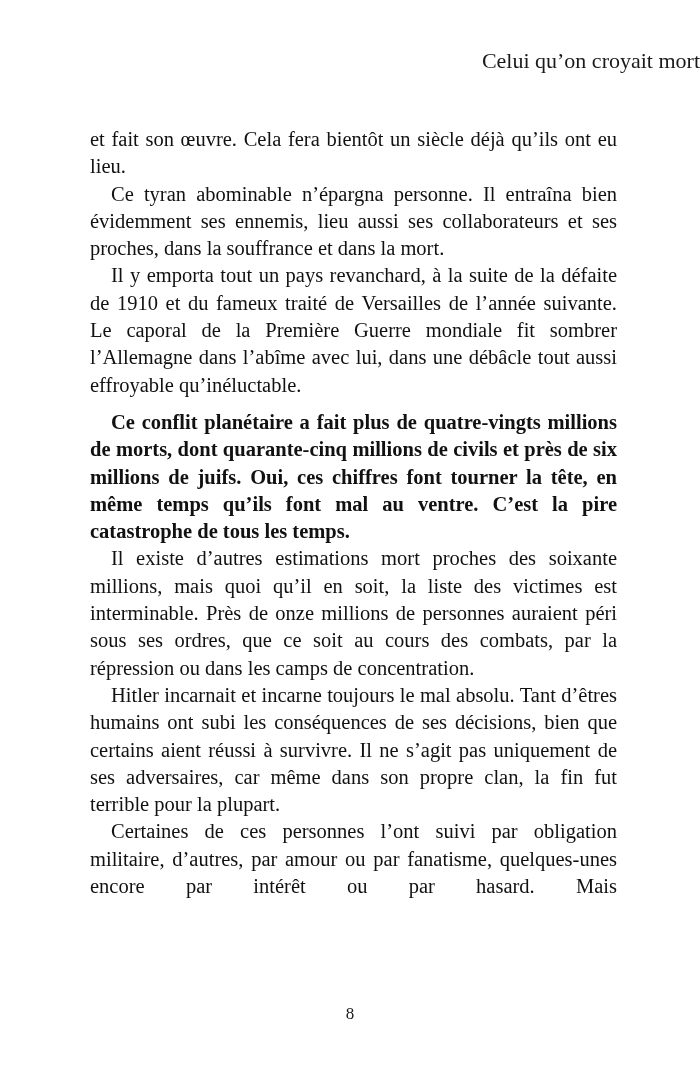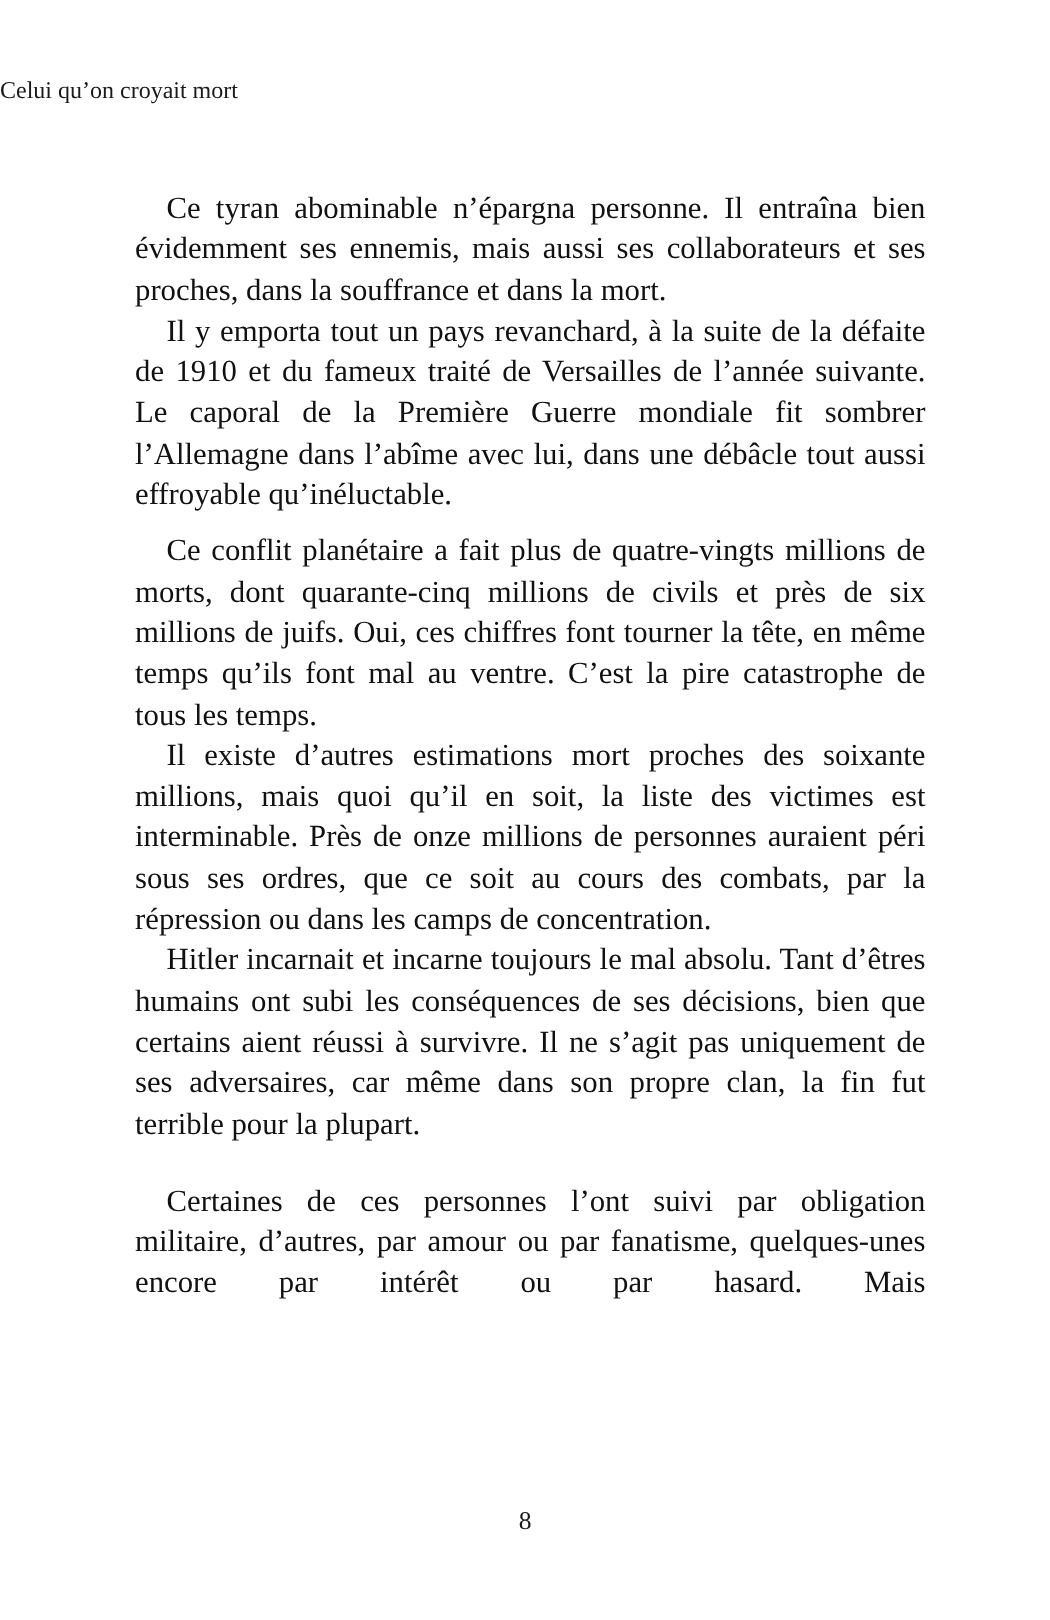--- a/index.html
+++ b/index.html
@@ -13,22 +13,22 @@
       position: relative;
       overflow: hidden;
       font-family: "Liberation Serif", "DejaVu Serif", serif;
       color: #111111;
     }
     .running-header {
       position: absolute;
       top: 50px;
       left: 0;
       width: 700px;
-      text-align: left;
-      font-size: 16px;
+      text-align: right;
+      font-size: 22px;
       line-height: 22px;
       color: #1a1a1a;
     }
     .text-block {
       position: absolute;
       top: 126px;
       left: 90px;
       width: 527px;
       font-size: 20.5px;
       line-height: 27.3px;
@@ -37,39 +37,41 @@
     }
     .text-block p {
       margin: 0;
       text-indent: 21px;
     }
     .text-block p.continued {
       text-indent: 0;
     }
     .text-block p.section-start {
       margin-top: 10px;
+      font-weight: bold;
     }
     .folio {
       position: absolute;
       top: 1003px;
       left: 0;
       width: 700px;
       text-align: center;
       font-size: 17px;
       line-height: 22px;
       color: #1a1a1a;
     }
   </style>
 </head>
 <body>
 
 <div class="running-header">Celui qu’on croyait mort</div>
 
 <div class="text-block">
-  <p>Ce tyran abominable n’épargna personne. Il entraîna bien évidemment ses ennemis, mais aussi ses collaborateurs et ses proches, dans la souffrance et dans la mort.</p>
+  <p class="continued">et fait son œuvre. Cela fera bientôt un siècle déjà qu’ils ont eu lieu.</p>
+  <p>Ce tyran abominable n’épargna personne. Il entraîna bien évidemment ses ennemis, lieu aussi ses collaborateurs et ses proches, dans la souffrance et dans la mort.</p>
   <p>Il y emporta tout un pays revanchard, à la suite de la défaite de 1910 et du fameux traité de Versailles de l’année suivante. Le caporal de la Première Guerre mondiale fit sombrer l’Allemagne dans l’abîme avec lui, dans une débâcle tout aussi effroyable qu’inéluctable.</p>
   <p class="section-start">Ce conflit planétaire a fait plus de quatre-vingts millions de morts, dont quarante-cinq millions de civils et près de six millions de juifs. Oui, ces chiffres font tourner la tête, en même temps qu’ils font mal au ventre. C’est la pire catastrophe de tous les temps.</p>
   <p>Il existe d’autres estimations mort proches des soixante millions, mais quoi qu’il en soit, la liste des victimes est interminable. Près de onze millions de personnes auraient péri sous ses ordres, que ce soit au cours des combats, par la répression ou dans les camps de concentration.</p>
   <p>Hitler incarnait et incarne toujours le mal absolu. Tant d’êtres humains ont subi les conséquences de ses décisions, bien que certains aient réussi à survivre. Il ne s’agit pas uniquement de ses adversaires, car même dans son propre clan, la fin fut terrible pour la plupart.</p>
-  <p style="text-align-last: justify; margin-top: 24px;">Certaines de ces personnes l’ont suivi par obligation militaire, d’autres, par amour ou par fanatisme, quelques-unes encore par intérêt ou par hasard. Mais</p>
+  <p style="text-align-last: justify;">Certaines de ces personnes l’ont suivi par obligation militaire, d’autres, par amour ou par fanatisme, quelques-unes encore par intérêt ou par hasard. Mais</p>
 </div>
 
 <div class="folio">8</div>
 
 </body></html>

